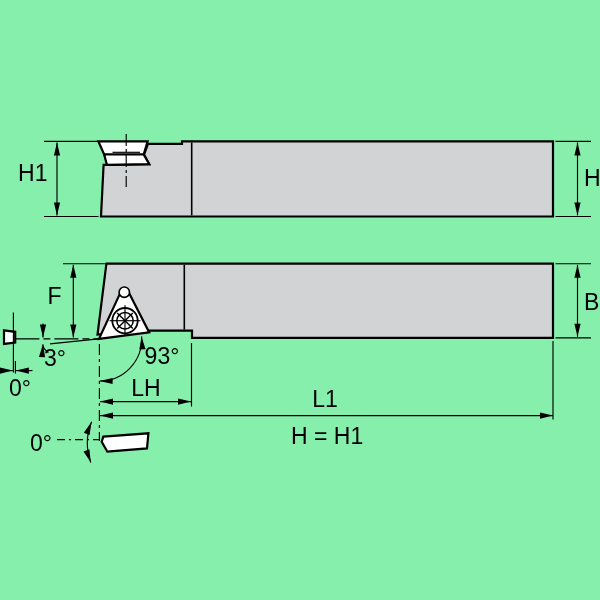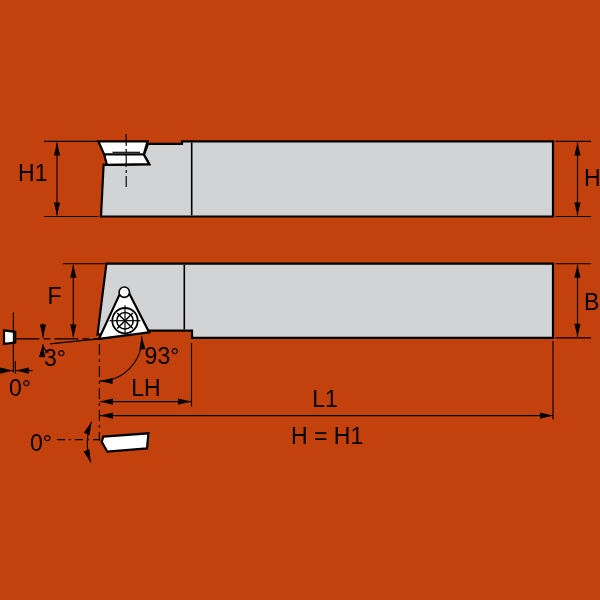--- a/index.html
+++ b/index.html
@@ -8,21 +8,21 @@
   .lbl{font-size:23px;}
   .out{stroke:#000;stroke-width:2.2;}
   .mid{stroke:#000;stroke-width:1.6;fill:none;}
   .dim{stroke:#000;stroke-width:1.15;fill:none;}
   .thin{stroke:#000;stroke-width:1.25;fill:none;}
   .white{fill:#fff;}
 </style>
 </head>
 <body>
 
-<div class="stage" style="background: #c2410c;">
+<div class="stage" style="background: #86efac;">
 <svg width="600" height="600" viewBox="0 0 600 600">
   <defs>
     <marker id="arr" viewBox="-14 -4 15 8" refX="0" refY="0" markerWidth="15" markerHeight="8" markerUnits="userSpaceOnUse" orient="auto-start-reverse">
       <path d="M0,0 L-13,-3.1 L-13,3.1 Z" fill="#000"></path>
     </marker>
   </defs>
 
   <g>
     <path class="out body-fill" d="M 101 216.5 L 553 216.5 L 553 141.3 L 182 141.3 L 182 143.8 L 148 143.8 L 144 154.5 L 149.2 164.2 L 103.6 164.8 Z" fill="#d2d3d4"></path>
     <line class="mid" x1="191.7" y1="142.5" x2="191.7" y2="215.4"></line>

